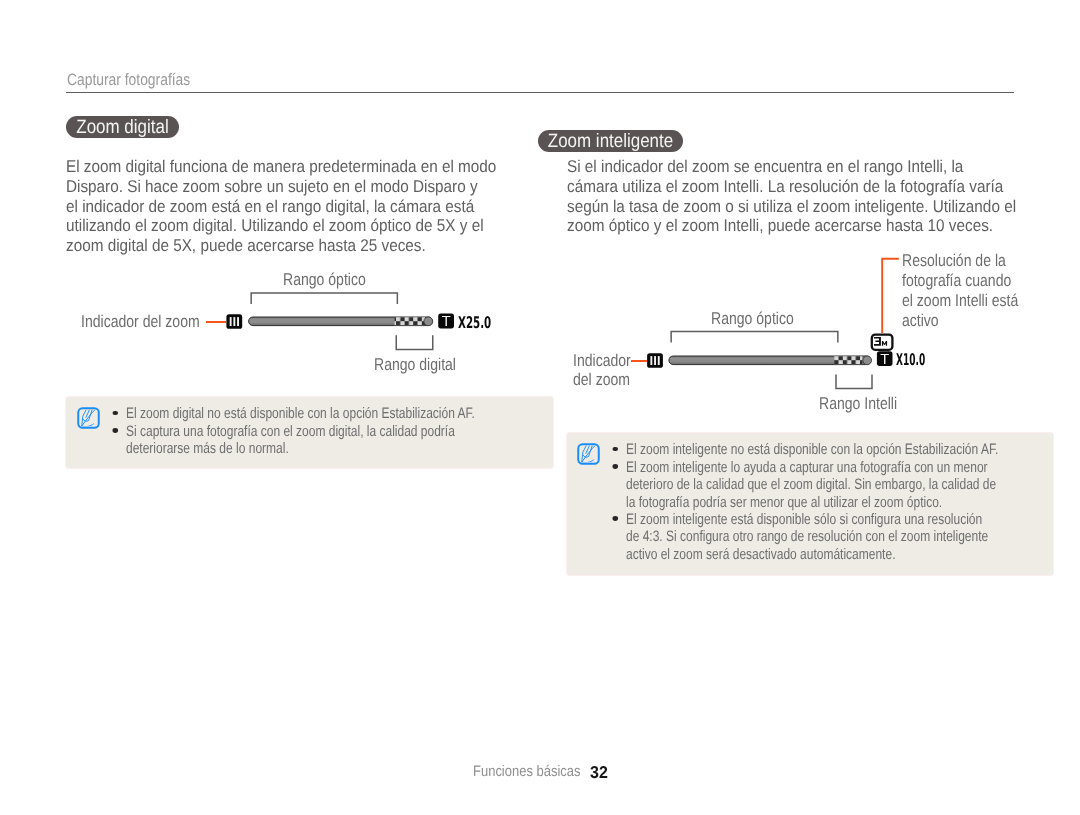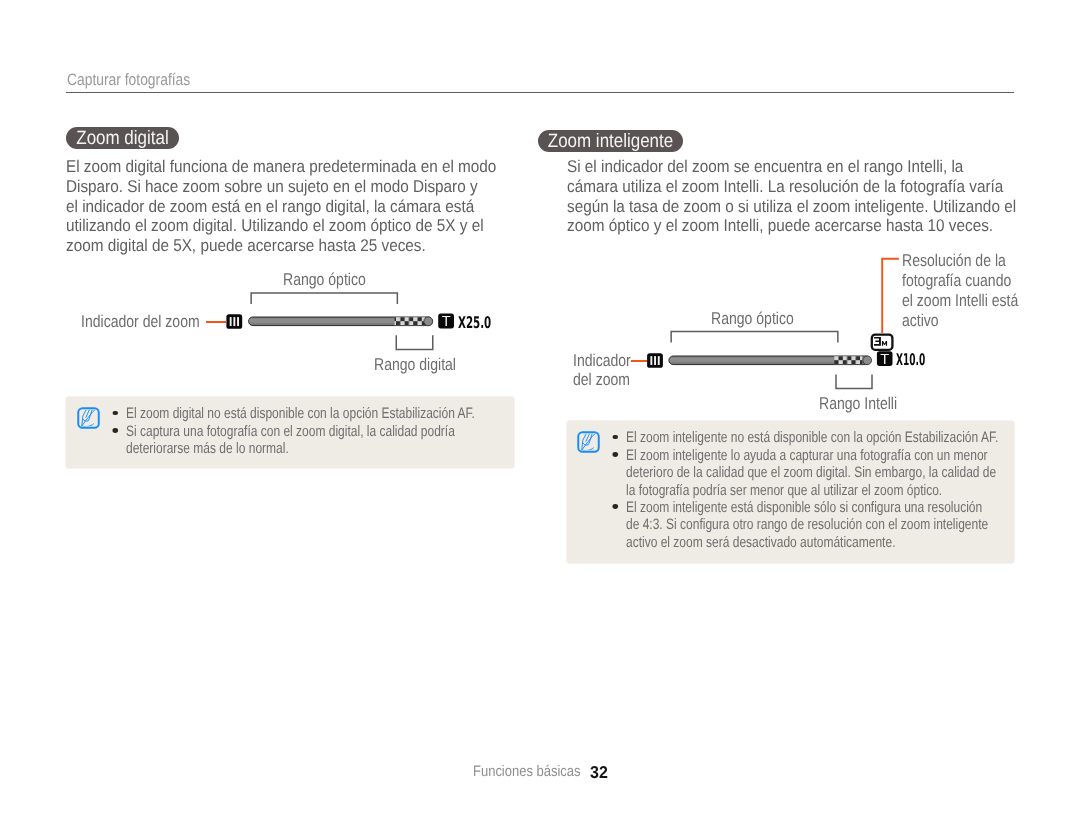--- a/index.html
+++ b/index.html
@@ -17,21 +17,21 @@
   .pill{position:absolute;background:#595453;border-radius:11.5px;height:22.3px;}
   .pill span{position:absolute;left:0;top:0;width:100%;color:#f5f5f5;display:block;
              font-size:19.4px;font-weight:normal;line-height:22.3px;white-space:nowrap;text-align:center;
              transform:scaleX(0.875);transform-origin:50% 0;}
 
   .body-text{position:absolute;font-size:17px;color:#606060;line-height:19.8px;white-space:nowrap;
              transform:scaleX(0.9);transform-origin:0 0;}
 
   
   .note{position:absolute;background:#efece6;border-radius:3px;
-        box-shadow:0 0 0 0.9px rgba(246,222,222,0.5);}
+        box-shadow:0 0 0 0.9px rgba(246,222,222,0.5);padding-left:39px;}
   .note .items{position:absolute;white-space:nowrap;}
   .note .li{position:relative;font-size:15.1px;color:#6e6e6e;line-height:17.45px;
             transform:scaleX(0.795);transform-origin:0 0;}
   .note .li .bullet{position:absolute;left:-16.6px;top:5.4px;width:6.8px;height:4.8px;border-radius:50%;
                     background:#262626;font-size:0;line-height:0;}
   .note-icon{position:absolute;}
 
   
   .footer{position:absolute;left:473px;top:763.4px;}
   .footer-label{position:absolute;left:0;top:0;font-size:15.2px;color:#8f8f8f;
@@ -65,21 +65,21 @@
       <rect width="4.3" height="4.3" fill="#2e2e2e"></rect>
       <rect x="4.3" y="4.3" width="4.3" height="4.3" fill="#2e2e2e"></rect>
     </pattern>
   </defs>
 </svg>
 
 <div class="page">
   <div class="runhead">Capturar fotografías</div>
   <div class="runrule"></div>
 
-  <div class="pill" style="left:66px;top:127px;width:113px;">
+  <div class="pill" style="left:66px;top:116px;width:113px;">
       <span>Zoom digital</span>
     </div>
   <div class="body-text" style="left:66px;top:157px;">
     <div>El zoom digital funciona de manera predeterminada en el modo</div>
     <div>Disparo. Si hace zoom sobre un sujeto en el modo Disparo y</div>
     <div>el indicador de zoom está en el rango digital, la cámara está</div>
     <div>utilizando el zoom digital. Utilizando el zoom óptico de 5X y el</div>
     <div>zoom digital de 5X, puede acercarse hasta 25 veces.</div>
   </div>
 
@@ -203,21 +203,21 @@
       <text x="239.8" y="13.5" font-family="'Liberation Sans',sans-serif" font-size="14.6" font-weight="normal" fill="#f7f7f7" text-anchor="middle">T</text>
     </svg>
     <div class="zval" style="left:895.9px;top:349.6px;font-size:16.2px;transform:scaleX(0.558);">X10.0</div>
 
     <svg style="position:absolute;left:831px;top:372px;" width="46" height="21">
       <path d="M5.0 2.4 L5.0 16.4 L41.0 16.4 L41.0 2.4" fill="none" stroke="#5e5e5e" stroke-width="1.5"></path>
     </svg>
     <div class="lbl" style="left:819.2px;top:393.5px;">Rango Intelli</div>
   </div>
 
-  <div class="note" style="left:566.5px;top:421px;width:447px;height:141.8px;">
+  <div class="note" style="left:566.5px;top:433px;width:447px;height:141.8px;">
     <span class="note-icon" style="left:10.4px;top:10px;"><svg viewBox="0 0 46 44" width="23" height="22">
       <defs>
             <clipPath id="fclip2">
               <rect x="5.9" y="5.5" width="34.2" height="33.0" rx="4.6" ry="4.6"></rect>
             </clipPath>
           </defs>
       <g clip-path="url(#fclip2)" fill="none" stroke="#1a8cf8" stroke-width="1.9" stroke-linecap="butt" stroke-linejoin="miter">
         <path d="M9.6 38.2 L11.6 18.4 L19.6 3.0"></path>
         <path d="M11.9 23.8 C 13.8 28.0 18.8 29.6 23.0 27.2 L31.2 3.0"></path>
         <path d="M17.6 21.2 L26.0 3.0"></path>

